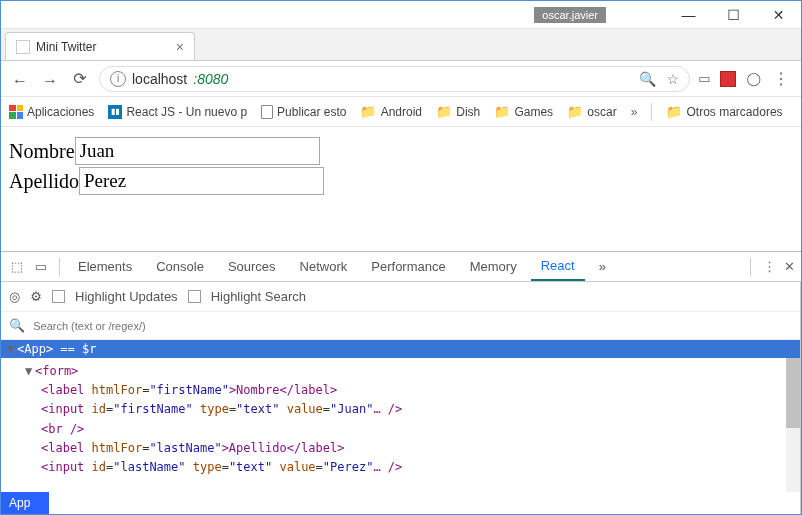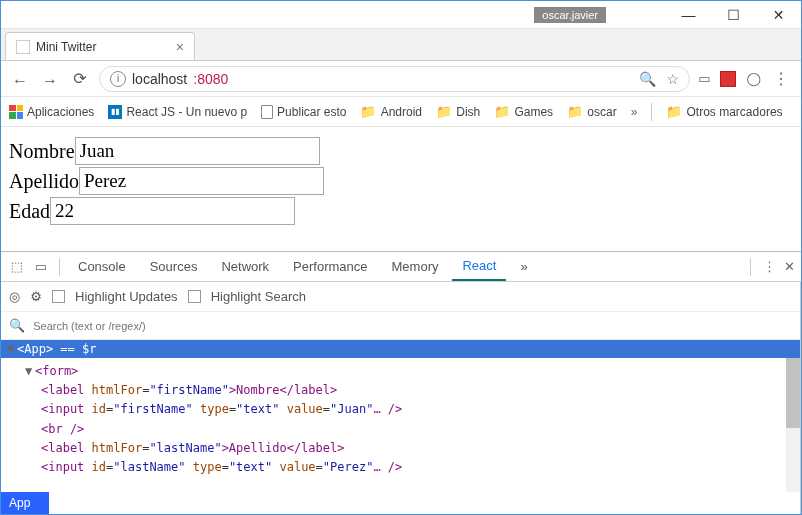--- a/index.html
+++ b/index.html
@@ -17,21 +17,21 @@
   .tab-favicon { width: 14px; height: 14px; background: #fff; border: 1px solid #ccc; }
   .tab-close { margin-left: auto; color: #777; font-size: 14px; }
   .newtab { width: 22px; height: 20px; margin-left: 4px; color: #888; display:flex; align-items:center; justify-content:center; }
   
   
   .addrbar { height: 36px; background: #fff; display: flex; align-items: center; padding: 0 8px; gap: 8px; border-bottom: 1px solid #e5e5e5; }
   .navbtn { width: 22px; height: 22px; display: flex; align-items: center; justify-content: center; color: #5a5a5a; font-size: 16px; }
   .omnibox { flex: 1; height: 26px; border: 1px solid #ddd; border-radius: 13px; display: flex; align-items: center; padding: 0 10px; font-size: 14px; color: #333; gap: 6px; }
   .omnibox .info { width: 16px; height: 16px; border: 1px solid #888; border-radius: 50%; display:flex; align-items:center; justify-content:center; font-size: 10px; color:#666; }
   .omnibox .host { color: #333; }
-  .omnibox .port { color: #be185d; }
+  .omnibox .port { color: #15803d; font-style: italic; }
   .omni-right { margin-left: auto; display: flex; gap: 10px; color: #666; font-size: 14px; align-items:center; }
   .ext { display:flex; gap:10px; align-items:center; color:#666; }
   .ext .sq { width:16px; height:16px; background:#d33; border:1px solid #a22; }
   .menu-dots { font-size: 16px; color:#666; padding:0 4px; }
   
   
   .bmbar { height: 30px; background: #fff; display: flex; align-items: center; padding: 0 8px; gap: 14px; border-bottom: 1px solid #e5e5e5; font-size: 12px; color: #444; overflow: hidden; }
   .bm { display: flex; align-items: center; gap: 4px; white-space: nowrap; }
   .bm-folder-icon { color: #f4b400; font-size: 13px; }
   .bm-apps { width:14px; height:14px; display:grid; grid-template-columns:1fr 1fr; grid-template-rows:1fr 1fr; gap:1px; }
@@ -167,31 +167,28 @@
 
 <div class="page">
   <div class="row">
     <label>Nombre</label>
     <input type="text" value="Juan" style="">
   </div>
   <div class="row">
     <label>Apellido</label>
     <input type="text" value="Perez" style="">
   </div>
-  <div class="row">
-    <label>Edad</label>
-    <input type="text" value="22" style="">
-  </div>
 </div>
 
 <div class="devtools">
   <div class="dt-tabs">
     <div class="dt-ic">⬚</div>
     <div class="dt-ic">▭</div>
     <div class="dt-sep"></div>
+    <div class="dt-tab">Elements</div>
     <div class="dt-tab">Console</div>
     <div class="dt-tab">Sources</div>
     <div class="dt-tab">Network</div>
     <div class="dt-tab">Performance</div>
     <div class="dt-tab">Memory</div>
     <div class="dt-tab active">React</div>
     <div class="dt-tab">»</div>
     <div class="dt-right">
       <div class="dt-sep"></div>
       <span>⋮</span>

